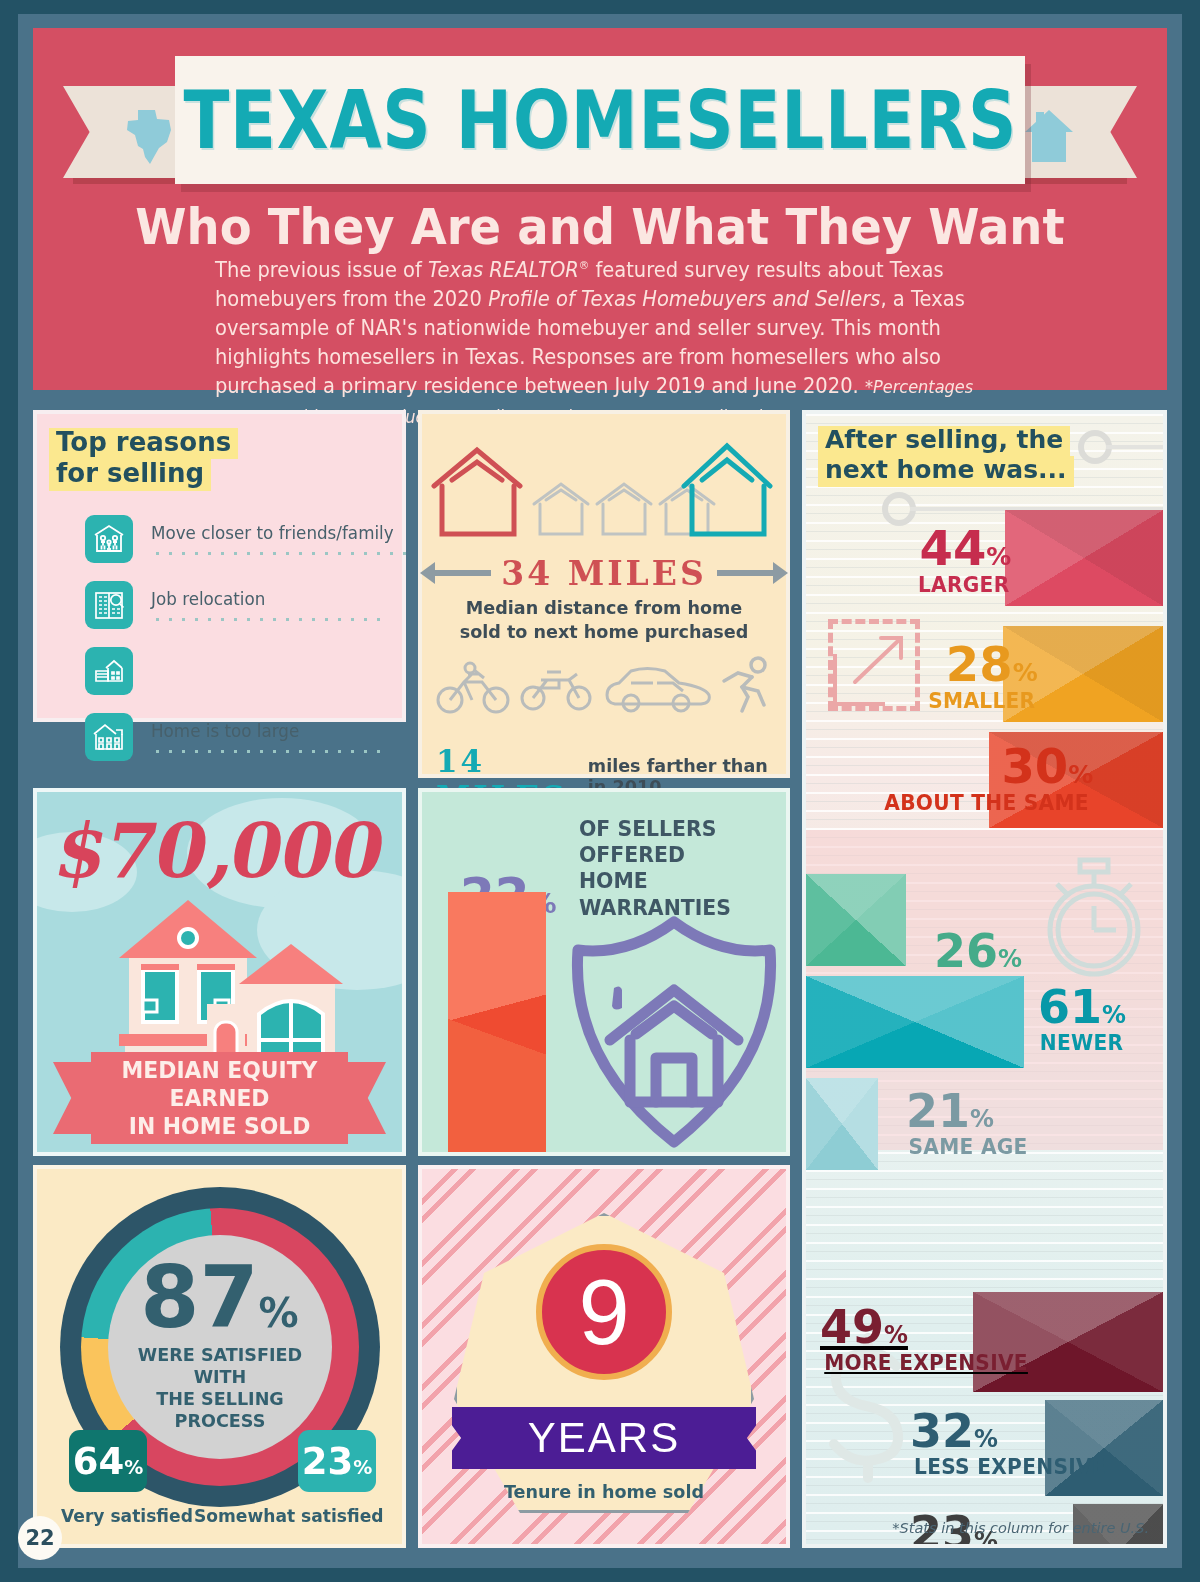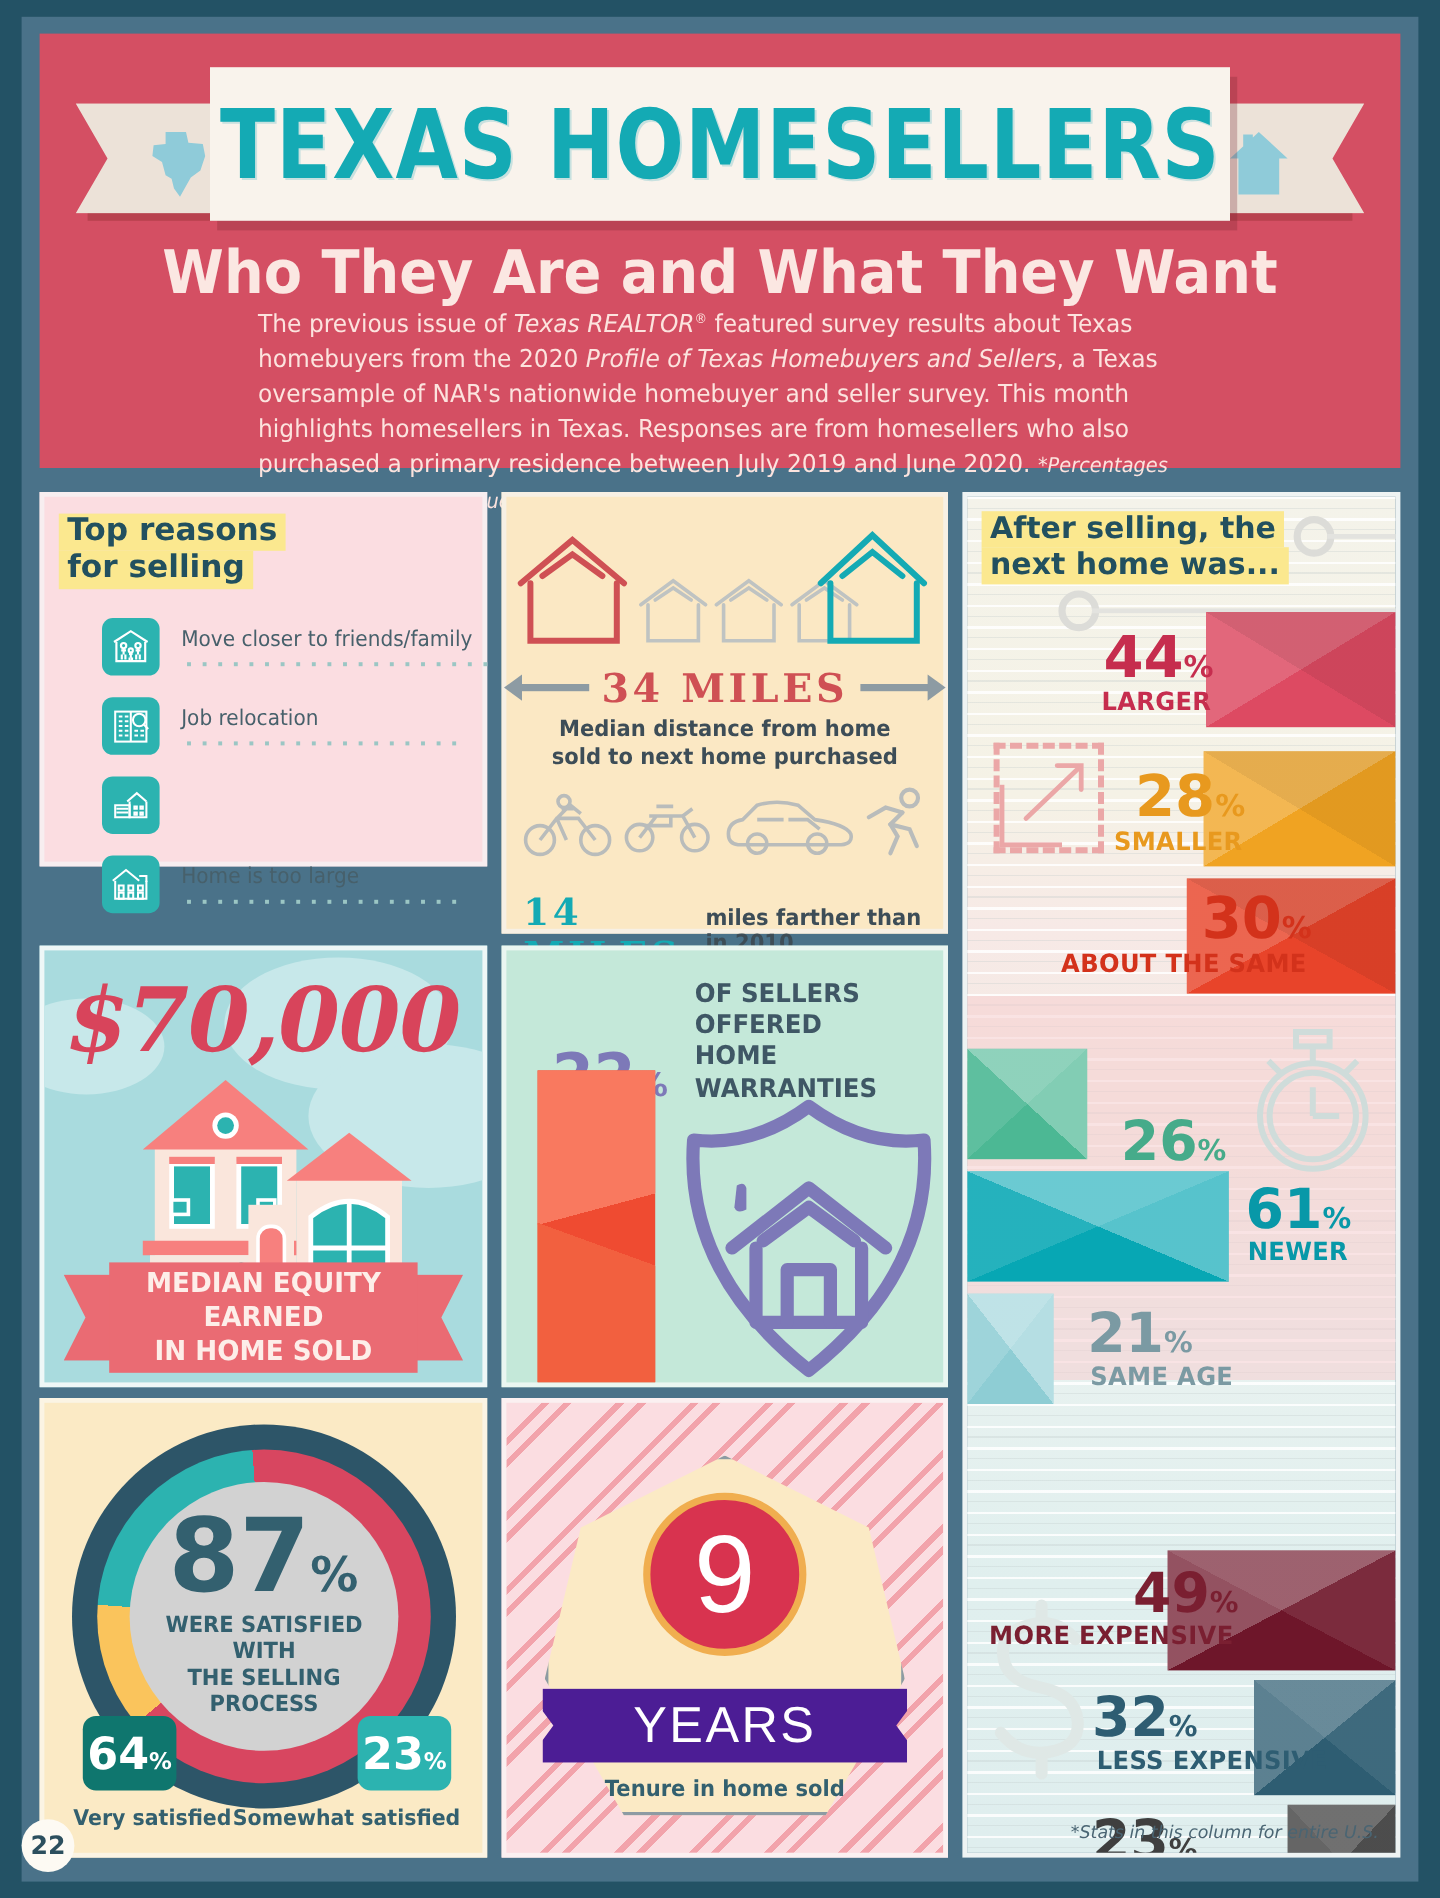--- a/index.html
+++ b/index.html
@@ -567,21 +567,21 @@
         <path d="M86 42 q-16 -18 -38 -12 q-24 6 -22 26 q2 20 30 26 q30 6 32 28 q2 22 -24 26 q-24 4 -40 -16"></path>
         <path d="M58 14 V28 M58 138 V154"></path>
       </g>
     </svg>
 
     <div class="r-bar" style="top:878px; height:100px; width:190px;">
       <i style="background:#6e162a;"></i>
       <i style="background:linear-gradient(to bottom right, rgba(255,255,255,0.26) 0 50%, transparent 50%);"></i>
       <i style="background:linear-gradient(to top right, transparent 50%, rgba(255,255,255,0.09) 50%);"></i>
     </div>
-    <div class="r-row" style="left:14px; top:892px; flex-direction:column; align-items:flex-end;">
+    <div class="r-row" style="left:14px; top:892px; flex-direction:column; align-items:flex-start;text-decoration:underline;">
       <div class="r-val" style="font-size:46px; color:#7a1f31;"><span>49</span><span class="sm">%</span></div>
       <div class="r-lbl" style="font-size:21px; color:#7a1f31; margin-top:3px;">MORE EXPENSIVE</div>
     </div>
 
     <div class="r-bar" style="top:986px; height:96px; width:118px;">
       <i style="background:#2e5d72;"></i>
       <i style="background:linear-gradient(to bottom right, rgba(255,255,255,0.22) 0 50%, transparent 50%);"></i>
       <i style="background:linear-gradient(to top right, transparent 50%, rgba(255,255,255,0.08) 50%);"></i>
     </div>
     <div class="r-row" style="left:104px; top:996px; flex-direction:column; align-items:flex-start;">

